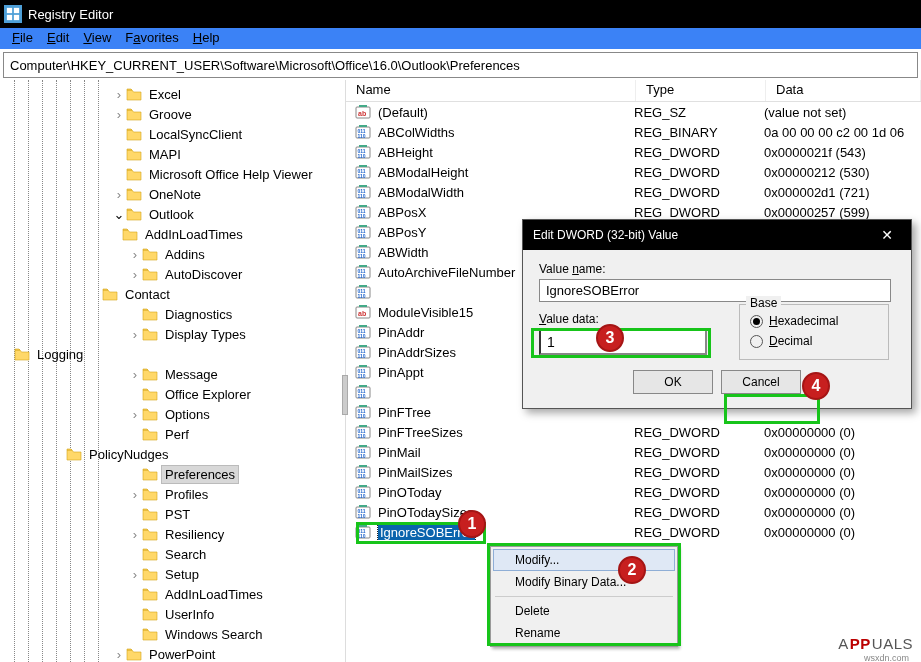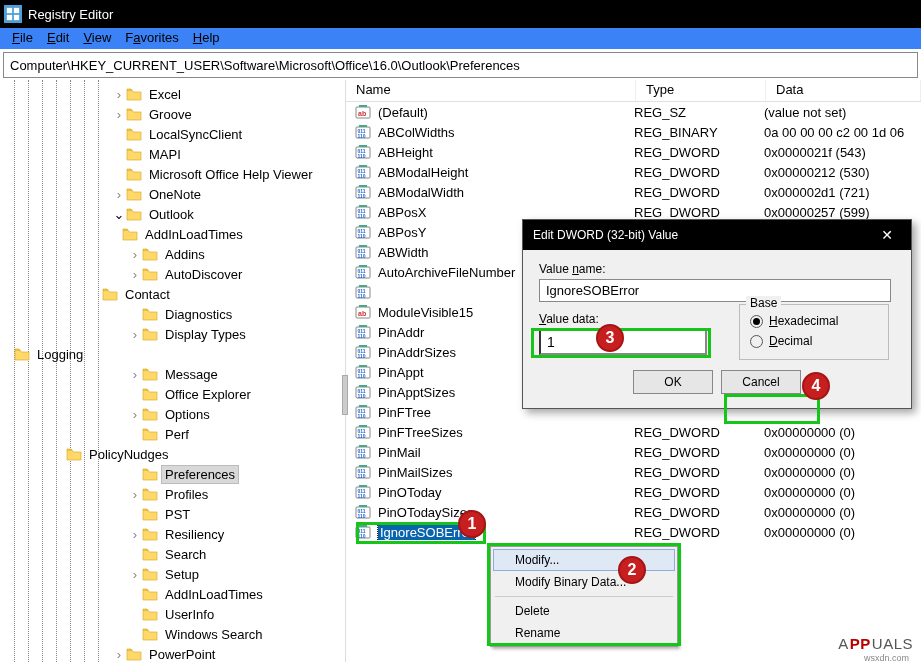--- a/index.html
+++ b/index.html
@@ -599,21 +599,20 @@
         </div>
         <div class="list-row">
           <span class="val-icon">
             <svg viewBox="0 0 16 16">
               <rect x="1" y="3" width="14" height="11" rx="1" fill="#fff" stroke="#888"></rect>
               <text x="2.5" y="9" font-size="5" fill="#26c" font-weight="700">011</text>
               <text x="2.5" y="13.5" font-size="5" fill="#26c" font-weight="700">110</text>
               <path d="M4 1 L12 1 L12 3 L4 3 Z" fill="#4a8"></path>
             </svg>
           </span>
-          <span class="nm"><span class="nm-txt">PinApptSizes</span></span>
           <span class="tp"></span>
           <span class="dt"></span>
         </div>
         <div class="list-row">
           <span class="val-icon">
             <svg viewBox="0 0 16 16">
               <rect x="1" y="3" width="14" height="11" rx="1" fill="#fff" stroke="#888"></rect>
               <text x="2.5" y="9" font-size="5" fill="#26c" font-weight="700">011</text>
               <text x="2.5" y="13.5" font-size="5" fill="#26c" font-weight="700">110</text>
               <path d="M4 1 L12 1 L12 3 L4 3 Z" fill="#4a8"></path>

